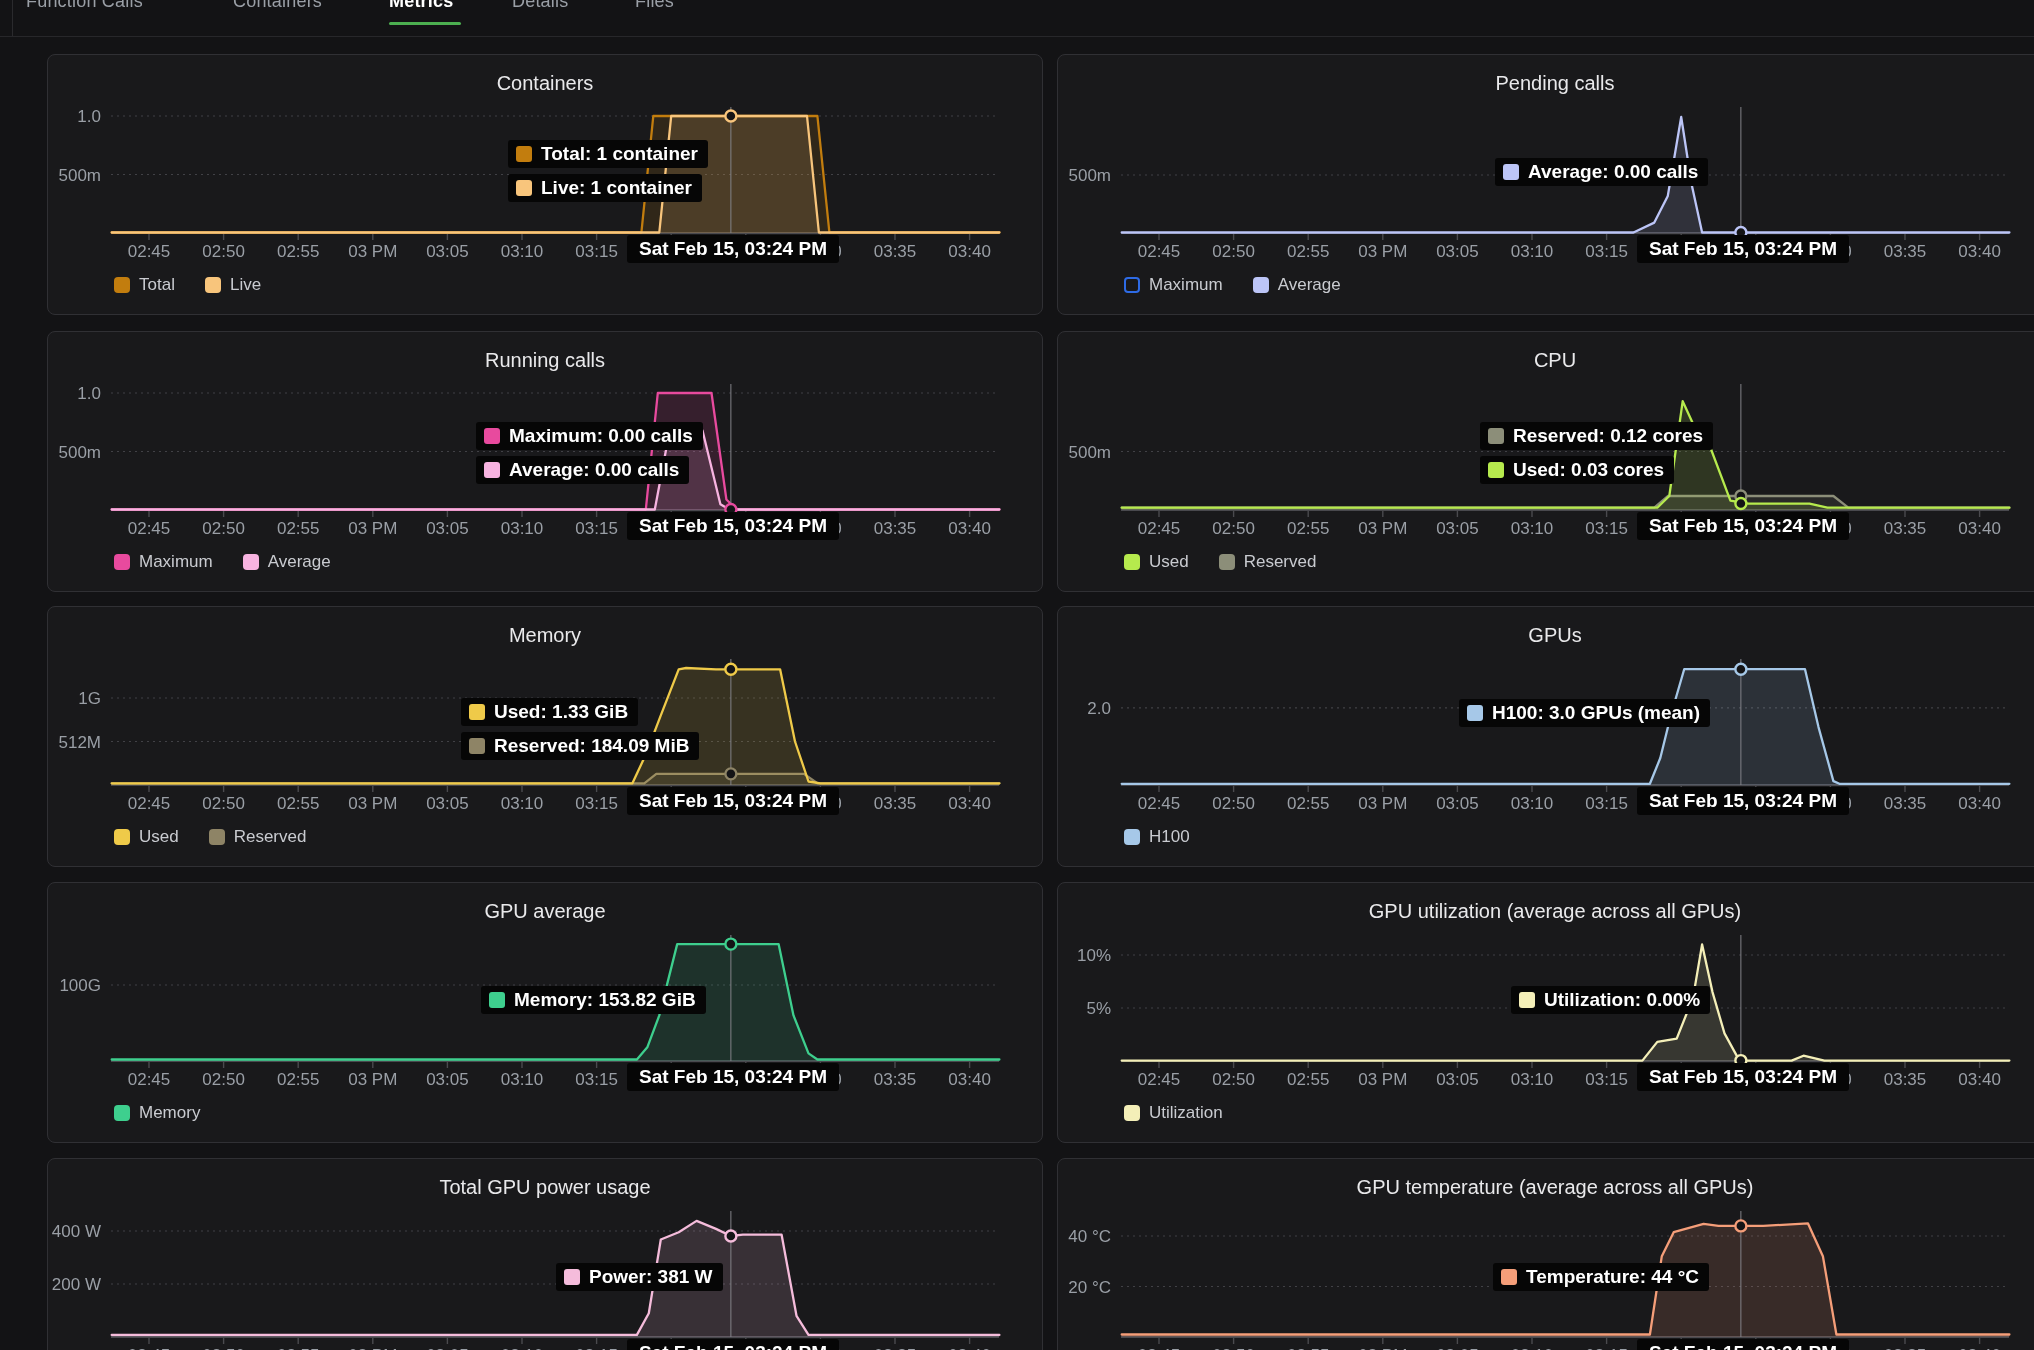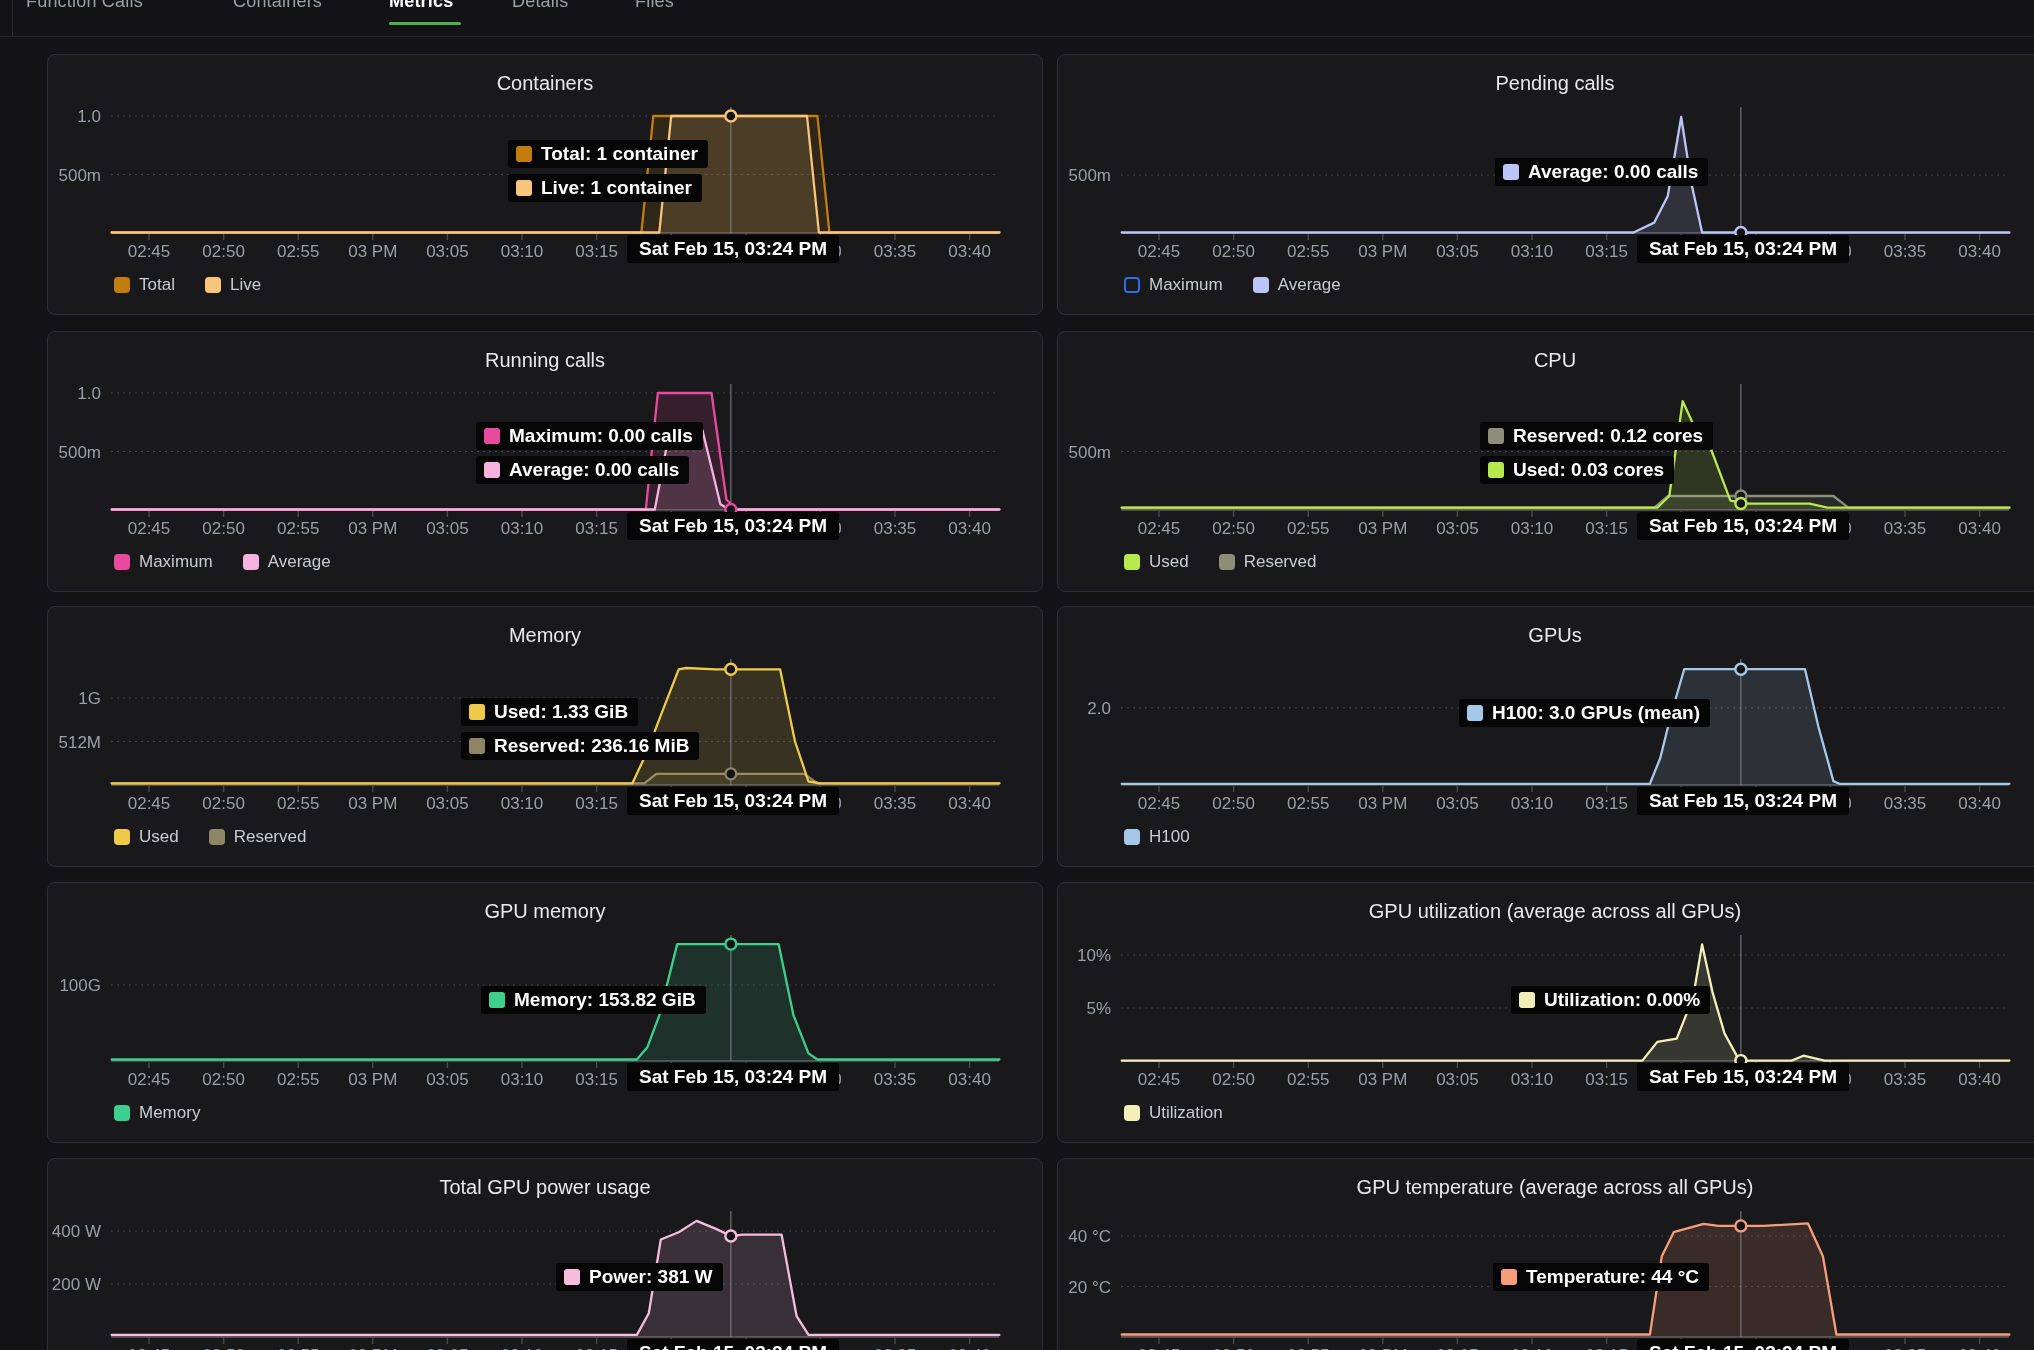--- a/index.html
+++ b/index.html
@@ -321,21 +321,21 @@
         <circle cx="682.88" cy="62.28999999999999" r="5.5" fill="#141416" stroke="#efca49" stroke-width="2.4"></circle>
         <circle cx="682.88" cy="166.864" r="5.5" fill="#141416" stroke="#8e8466" stroke-width="2.4"></circle>
       </svg>
       <div class="tipstack" style="left:413px;top:91px">
         <div class="tipline">
           <span class="sw" style="background:#efca49"></span>
           <span>Used: 1.33 GiB</span>
         </div>
         <div class="tipline">
           <span class="sw" style="background:#8e8466"></span>
-          <span>Reserved: 236.16 MiB</span>
+          <span>Reserved: 184.09 MiB</span>
         </div>
       </div>
       <div class="datetip" style="left:579px">Sat Feb 15, 03:24 PM</div>
       <div class="legend">
         <div class="legitem">
           <span class="sw" style="background:#efca49"></span>
           <span>Used</span>
         </div>
         <div class="legitem">
           <span class="sw" style="background:#8e8466"></span>
@@ -386,21 +386,21 @@
       </div>
       <div class="datetip" style="left:579px">Sat Feb 15, 03:24 PM</div>
       <div class="legend">
         <div class="legitem">
           <span class="sw" style="background:#a6c8e8"></span>
           <span>H100</span>
         </div>
       </div>
     </div>
     <div class="card" style="left:47px;top:882px">
-      <div class="title">GPU memory</div>
+      <div class="title">GPU average</div>
       <svg width="996" height="242" viewBox="0 0 996 242">
         <line x1="63" y1="102" x2="951" y2="102" stroke="#414146" stroke-width="1.2" stroke-dasharray="2,4"></line>
         <text x="53" y="108" text-anchor="end" fill="#9a9fa6" font-size="17">100G</text>
         <line x1="63" y1="178" x2="951" y2="178" stroke="#5a5a60" stroke-width="1.4"></line>
         <line x1="101" y1="178" x2="101" y2="185" stroke="#4a4a4e" stroke-width="1.4"></line>
         <text x="101" y="202" text-anchor="middle" fill="#9a9fa6" font-size="17">02:45</text>
         <line x1="175.6" y1="178" x2="175.6" y2="185" stroke="#4a4a4e" stroke-width="1.4"></line>
         <text x="175.6" y="202" text-anchor="middle" fill="#9a9fa6" font-size="17">02:50</text>
         <line x1="250.2" y1="178" x2="250.2" y2="185" stroke="#4a4a4e" stroke-width="1.4"></line>
         <text x="250.2" y="202" text-anchor="middle" fill="#9a9fa6" font-size="17">02:55</text>

